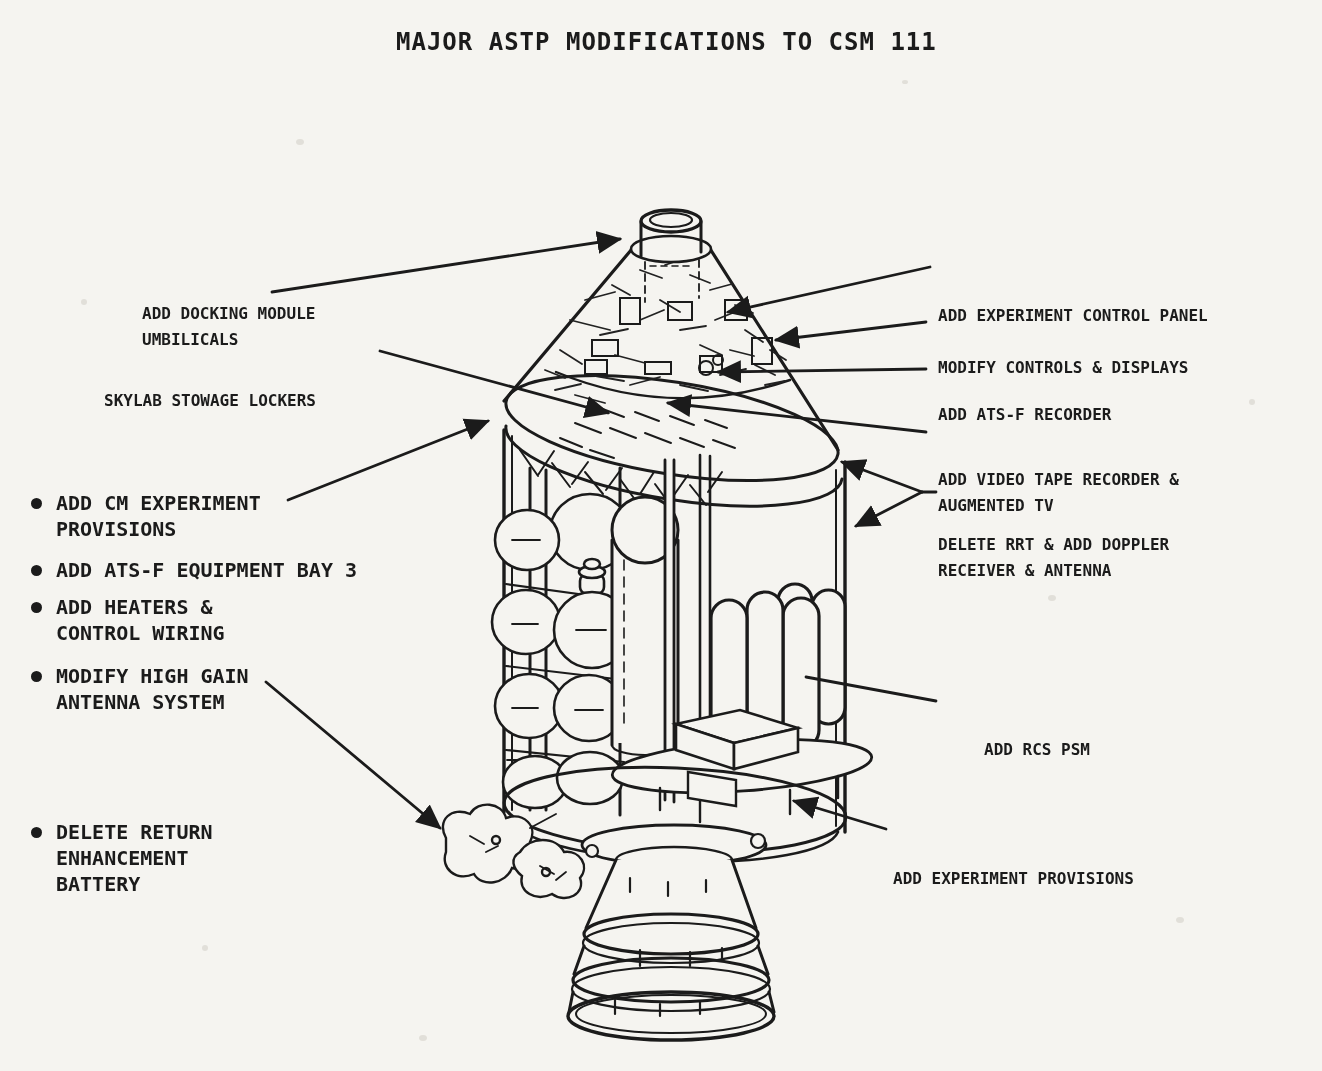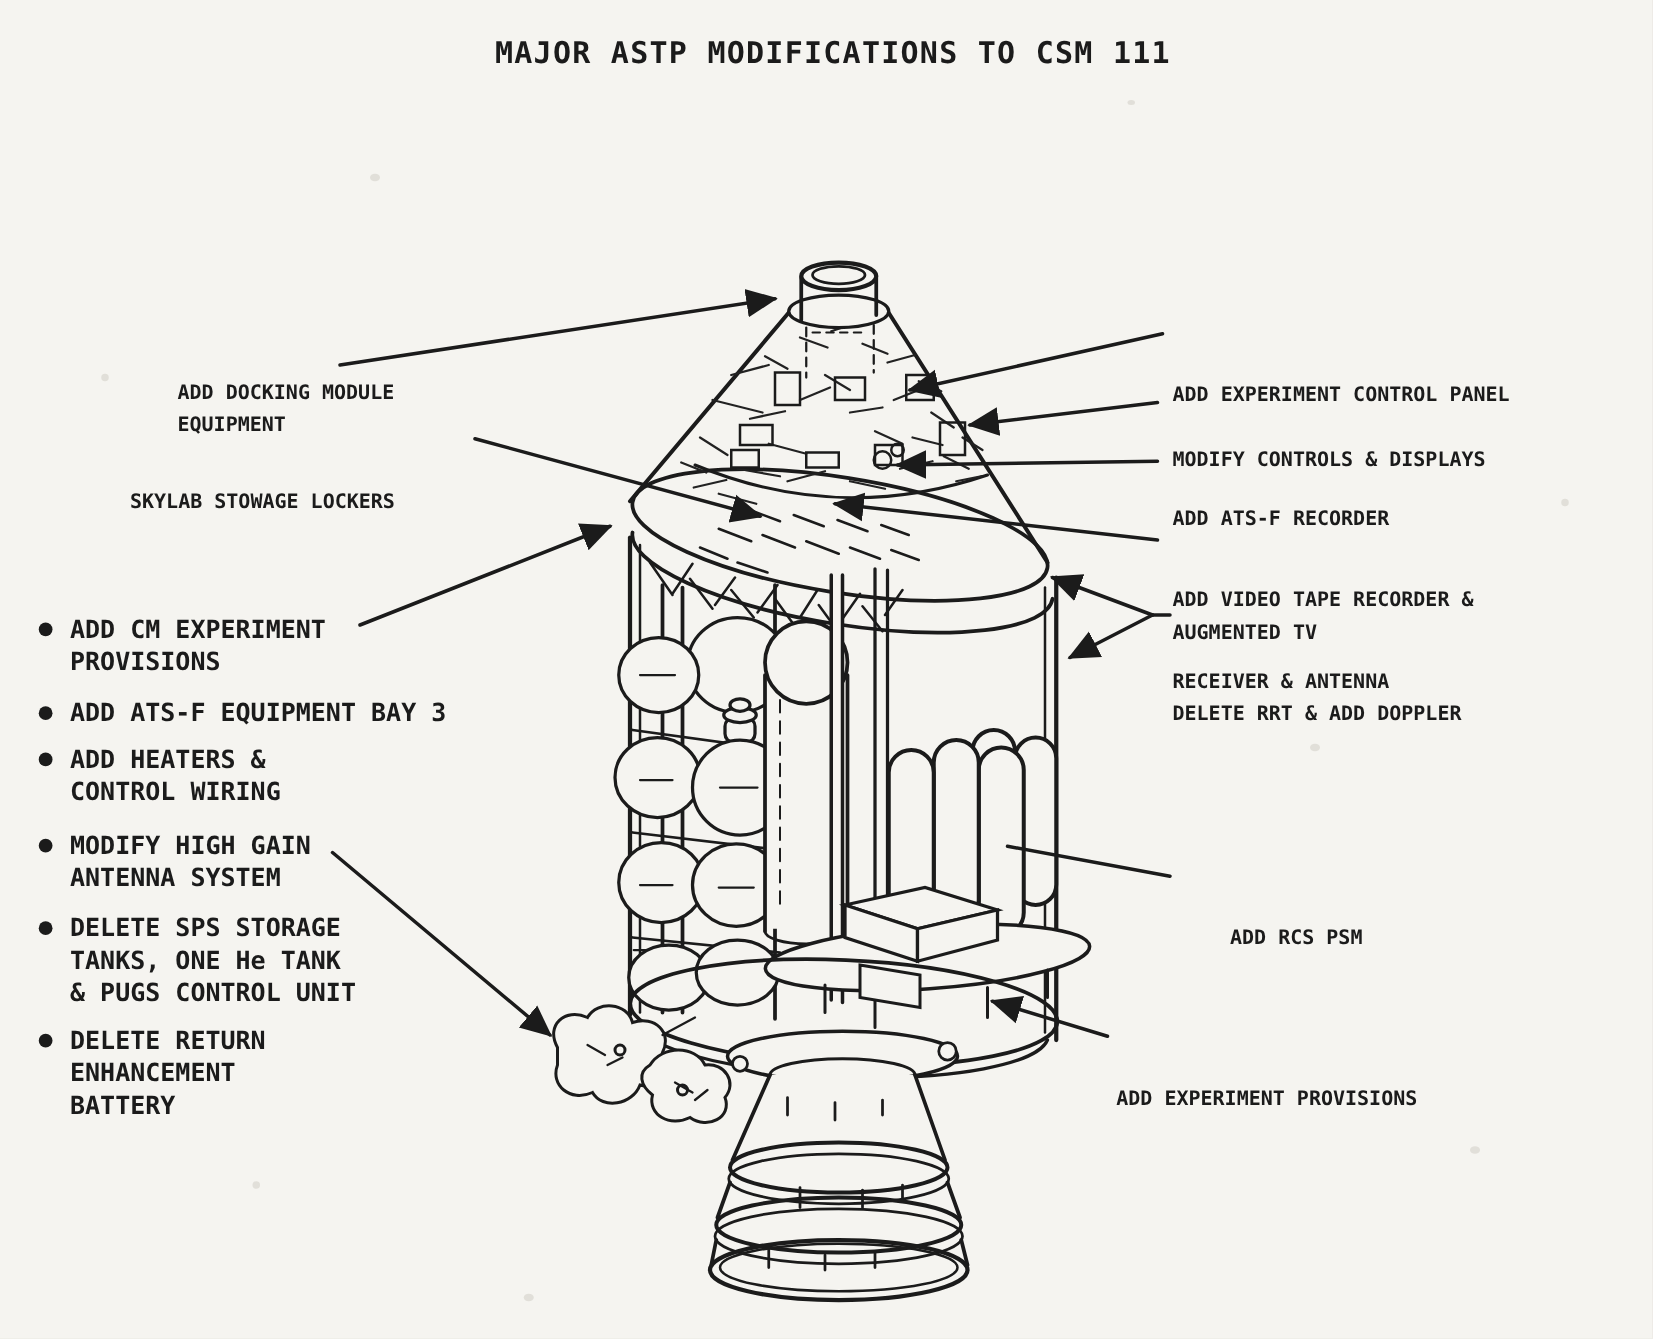--- a/index.html
+++ b/index.html
@@ -202,21 +202,21 @@
       <path d="M936,701 L806,677"></path>
       <path d="M886,829 L794,801" marker-end="url(#ah)"></path>
     </g>
   </g>
 </svg>
 
 <div class="title">MAJOR ASTP MODIFICATIONS TO CSM 111</div>
 
 <div class="callout" style="left:142px;top:253px">
   <span class="line">ADD DOCKING MODULE</span>
-  <span class="line">EQUIPMENT</span>
+  <span class="line">UMBILICALS</span>
 </div>
 
 <div class="callout" style="left:104px;top:340px">
   <span class="line">SKYLAB STOWAGE LOCKERS</span>
 </div>
 
 <div class="bullet-item" style="left:56px;top:490px">
   <span class="dot"></span>
   <span class="line">ADD CM EXPERIMENT</span>
   <span class="line">PROVISIONS</span>
@@ -232,26 +232,20 @@
   <span class="line">ADD HEATERS &amp;</span>
   <span class="line">CONTROL WIRING</span>
 </div>
 
 <div class="bullet-item" style="left:56px;top:663px">
   <span class="dot"></span>
   <span class="line">MODIFY HIGH GAIN</span>
   <span class="line">ANTENNA SYSTEM</span>
 </div>
 
-<div class="bullet-item" style="left:56px;top:729px">
-  <span class="dot"></span>
-  <span class="line">DELETE SPS STORAGE</span>
-  <span class="line">TANKS, ONE He TANK</span>
-  <span class="line">&amp; PUGS CONTROL UNIT</span>
-</div>
 
 <div class="bullet-item" style="left:56px;top:819px">
   <span class="dot"></span>
   <span class="line">DELETE RETURN</span>
   <span class="line">ENHANCEMENT</span>
   <span class="line">BATTERY</span>
 </div>
 
 <div class="callout" style="left:938px;top:307px">
   <span class="line">MODIFY CONTROLS &amp; DISPLAYS</span>
@@ -264,22 +258,22 @@
 <div class="callout" style="left:938px;top:354px">
   <span class="line">ADD ATS-F RECORDER</span>
 </div>
 
 <div class="callout" style="left:938px;top:419px">
   <span class="line">ADD VIDEO TAPE RECORDER &amp;</span>
   <span class="line">AUGMENTED TV</span>
 </div>
 
 <div class="callout" style="left:938px;top:484px">
+  <span class="line">DELETE RRT &amp; ADD DOPPLER</span>
   <span class="line">RECEIVER &amp; ANTENNA</span>
-  <span class="line">DELETE RRT &amp; ADD DOPPLER</span>
 </div>
 
 <div class="callout" style="left:984px;top:689px">
   <span class="line">ADD RCS PSM</span>
 </div>
 
 <div class="callout" style="left:893px;top:818px">
   <span class="line">ADD EXPERIMENT PROVISIONS</span>
 </div>
 

